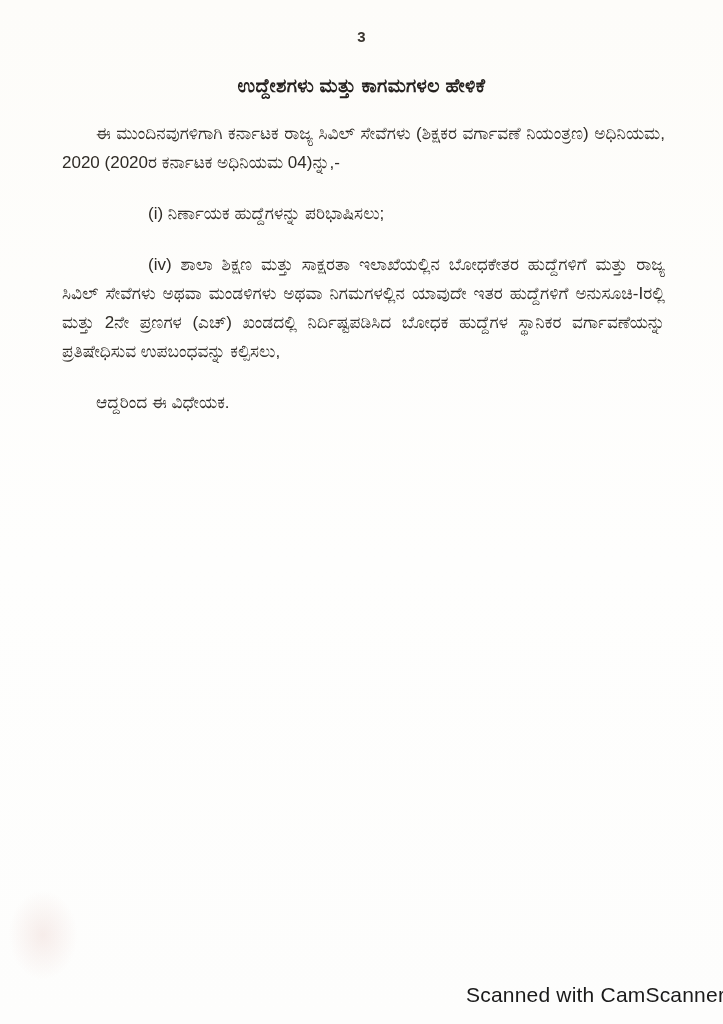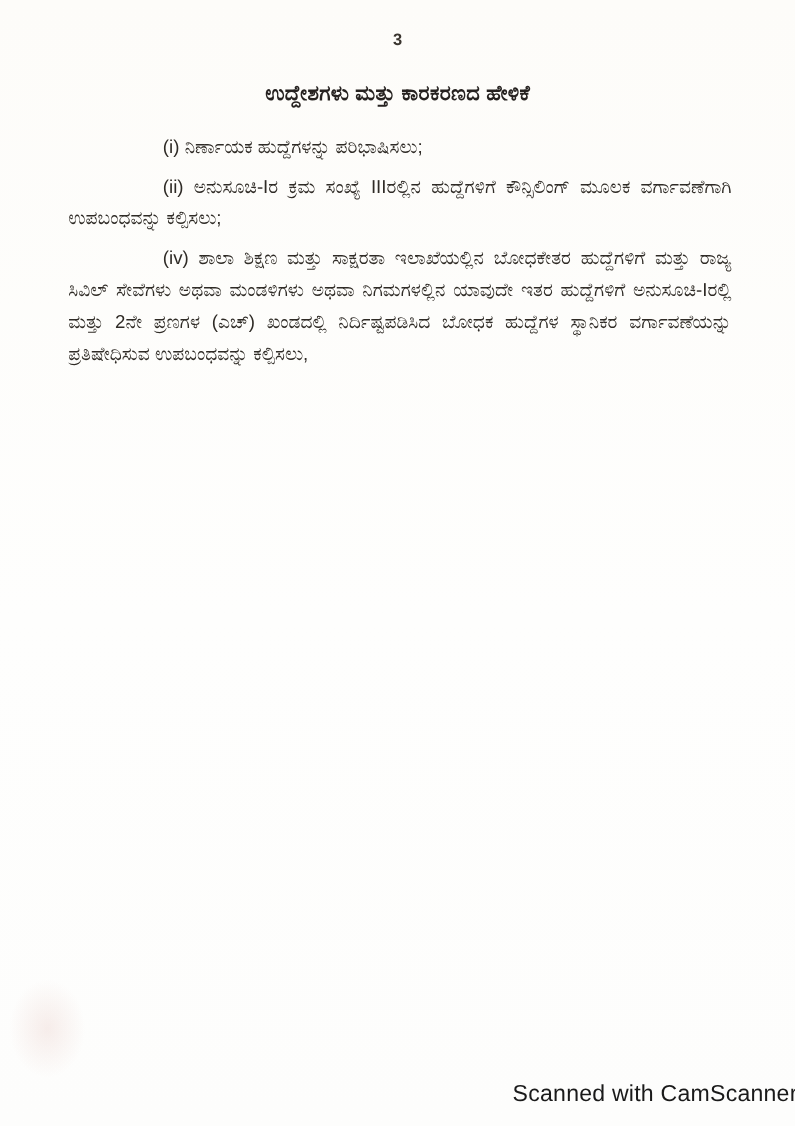--- a/index.html
+++ b/index.html
@@ -42,21 +42,21 @@
     font-size: 17px;
     line-height: 29px;
     text-align: justify;
   }
   .intro {
     text-indent: 34px;
     margin-bottom: 6px;
   }
   .clause {
     text-indent: 86px;
-    margin: 7px 0;
+    margin: 22px 0;
   }
   .clause-label { white-space: nowrap; }
   .closing {
     text-indent: 34px;
     margin-top: 10px;
   }
   .watermark {
     position: absolute;
     left: 466px;
     top: 983px;
@@ -76,34 +76,35 @@
     pointer-events: none;
   }
 </style>
 </head>
 <body>
 
 <div class="page">
 
   <div class="page-number">3</div>
 
-  <h1 class="doc-title">ಉದ್ದೇಶಗಳು ಮತ್ತು ಕಾರಕರಣದ ಹೇಳಿಕೆ</h1>
+  <h1 class="doc-title">ಉದ್ದೇಶಗಳು ಮತ್ತು ಕಾಗಮಗಳಲ ಹೇಳಿಕೆ</h1>
 
   <div class="content">
 
+    <p class="intro">ಈ ಮುಂದಿನವುಗಳಿಗಾಗಿ ಕರ್ನಾಟಕ ರಾಜ್ಯ ಸಿವಿಲ್ ಸೇವೆಗಳು (ಶಿಕ್ಷಕರ ವರ್ಗಾವಣೆ ನಿಯಂತ್ರಣ) ಅಧಿನಿಯಮ, 2020 (2020ರ ಕರ್ನಾಟಕ ಅಧಿನಿಯಮ 04)ನ್ನು,-</p>
 
     <p class="clause"><span class="clause-label">(i)</span> <span>ನಿರ್ಣಾಯಕ ಹುದ್ದೆಗಳನ್ನು ಪರಿಭಾಷಿಸಲು;</span></p>
 
-    <p class="clause"><span class="clause-label">(ii)</span> <span>ಅನುಸೂಚಿ-Iರ ಕ್ರಮ ಸಂಖ್ಯೆ IIIರಲ್ಲಿನ ಹುದ್ದೆಗಳಿಗೆ ಕೌನ್ಸಿಲಿಂಗ್ ಮೂಲಕ ವರ್ಗಾವಣೆಗಾಗಿ ಉಪಬಂಧವನ್ನು ಕಲ್ಪಿಸಲು;</span></p>
 
 
     <p class="clause"><span class="clause-label">(iv)</span> <span>ಶಾಲಾ ಶಿಕ್ಷಣ ಮತ್ತು ಸಾಕ್ಷರತಾ ಇಲಾಖೆಯಲ್ಲಿನ ಬೋಧಕೇತರ ಹುದ್ದೆಗಳಿಗೆ ಮತ್ತು ರಾಜ್ಯ ಸಿವಿಲ್ ಸೇವೆಗಳು ಅಥವಾ ಮಂಡಳಿಗಳು ಅಥವಾ ನಿಗಮಗಳಲ್ಲಿನ ಯಾವುದೇ ಇತರ ಹುದ್ದೆಗಳಿಗೆ ಅನುಸೂಚಿ-Iರಲ್ಲಿ ಮತ್ತು 2ನೇ ಪ್ರಣಗಳ (ಎಚ್) ಖಂಡದಲ್ಲಿ ನಿರ್ದಿಷ್ಟಪಡಿಸಿದ ಬೋಧಕ ಹುದ್ದೆಗಳ ಸ್ಥಾನಿಕರ ವರ್ಗಾವಣೆಯನ್ನು ಪ್ರತಿಷೇಧಿಸುವ ಉಪಬಂಧವನ್ನು ಕಲ್ಪಿಸಲು,</span></p>
 
 
 
+    <p class="closing">ಆದ್ದರಿಂದ ಈ ವಿಧೇಯಕ.</p>
 
   </div>
 
   <div class="scan-artifact"></div>
 
   <div class="watermark">Scanned with CamScanner</div>
 
 </div>
 
 </body></html>

